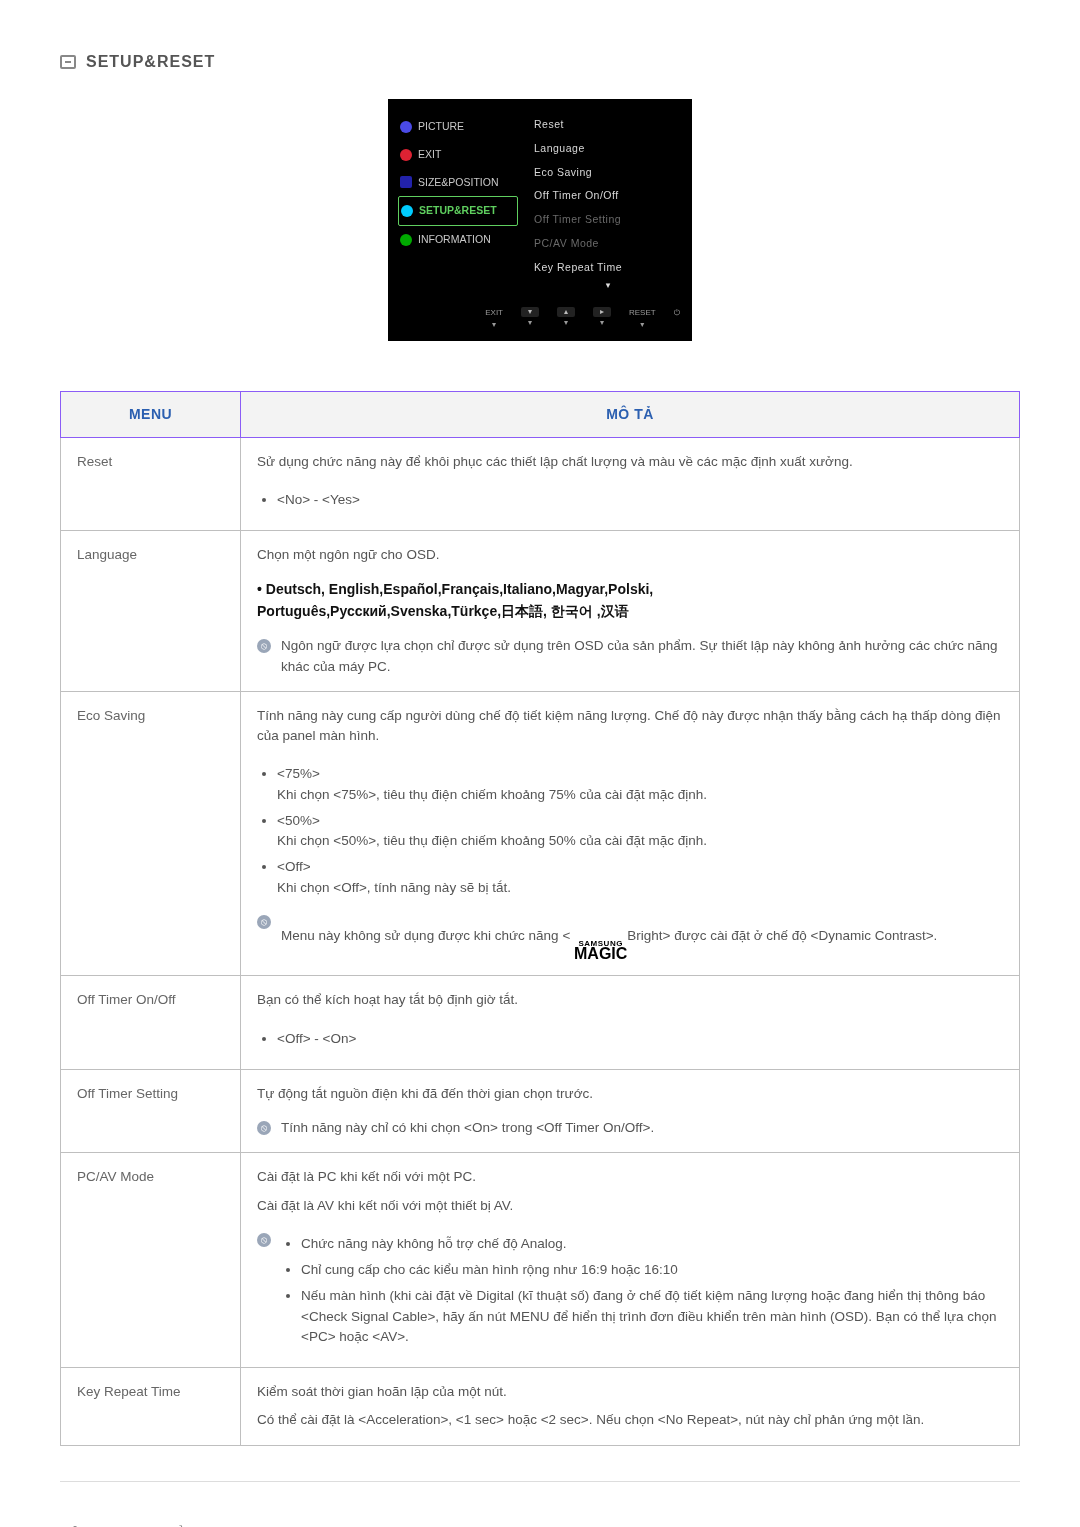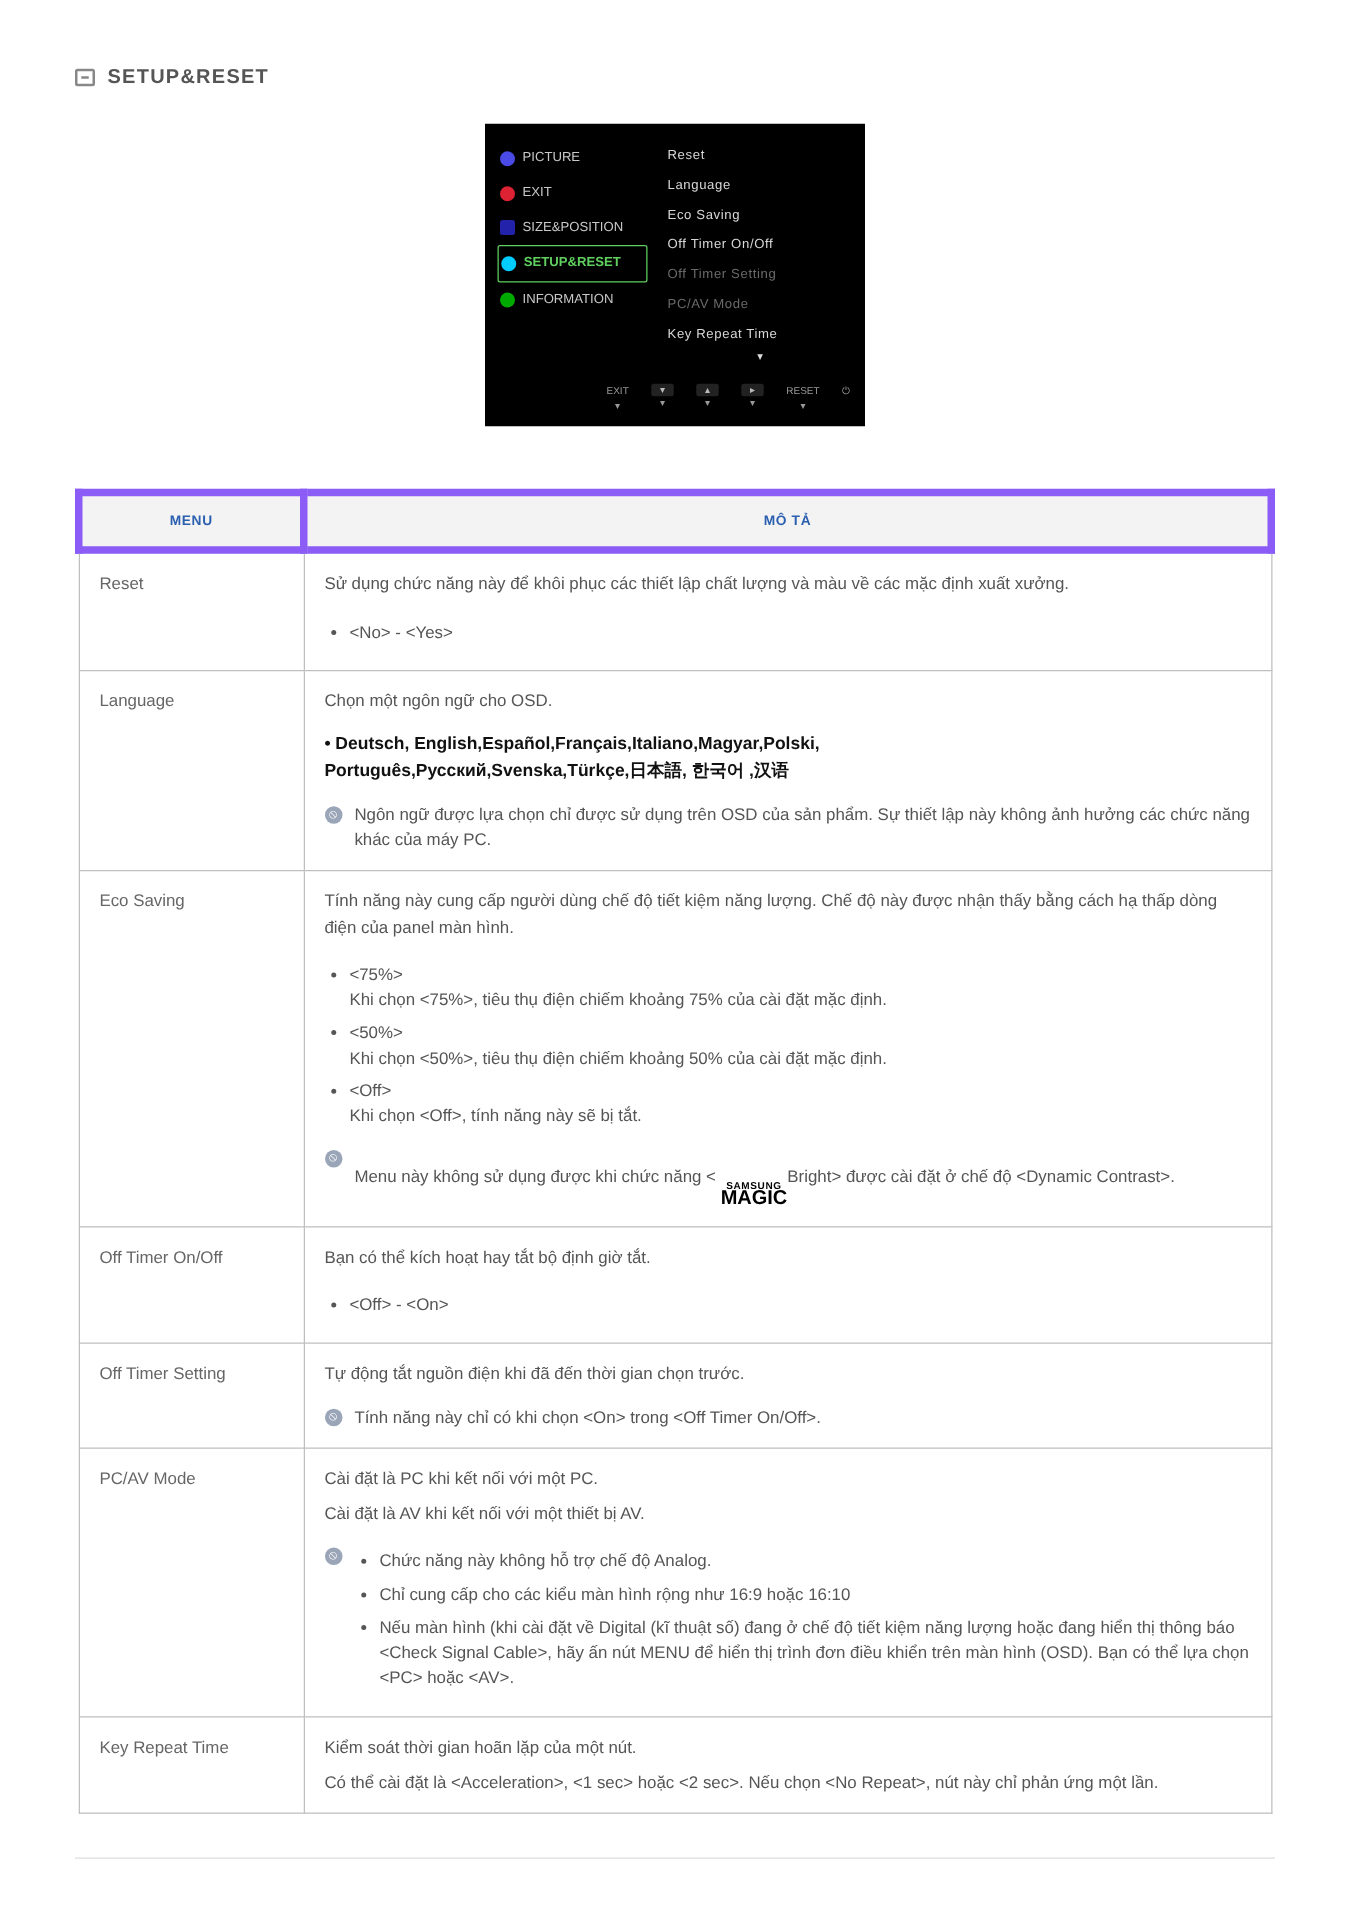--- a/index.html
+++ b/index.html
@@ -78,23 +78,23 @@
   
   table.desc {
     width: 100%;
     border-collapse: collapse;
     border: 1px solid #bfbfbf;
   }
   table.desc th {
     background: #f3f3f3;
     color: #2b5fb0;
     font-weight: bold;
-    font-size: 11px;
+    font-size: 14px;
     padding: 12px 8px;
-    border: 6px solid #8b5cf6;
+    border: 1px solid #8b5cf6;
     text-align: center;
     letter-spacing: .5px;
   }
   table.desc td {
     border: 1px solid #bfbfbf;
     padding: 14px 16px;
     vertical-align: top;
     color: #555;
   }
   table.desc td.menu-col {

